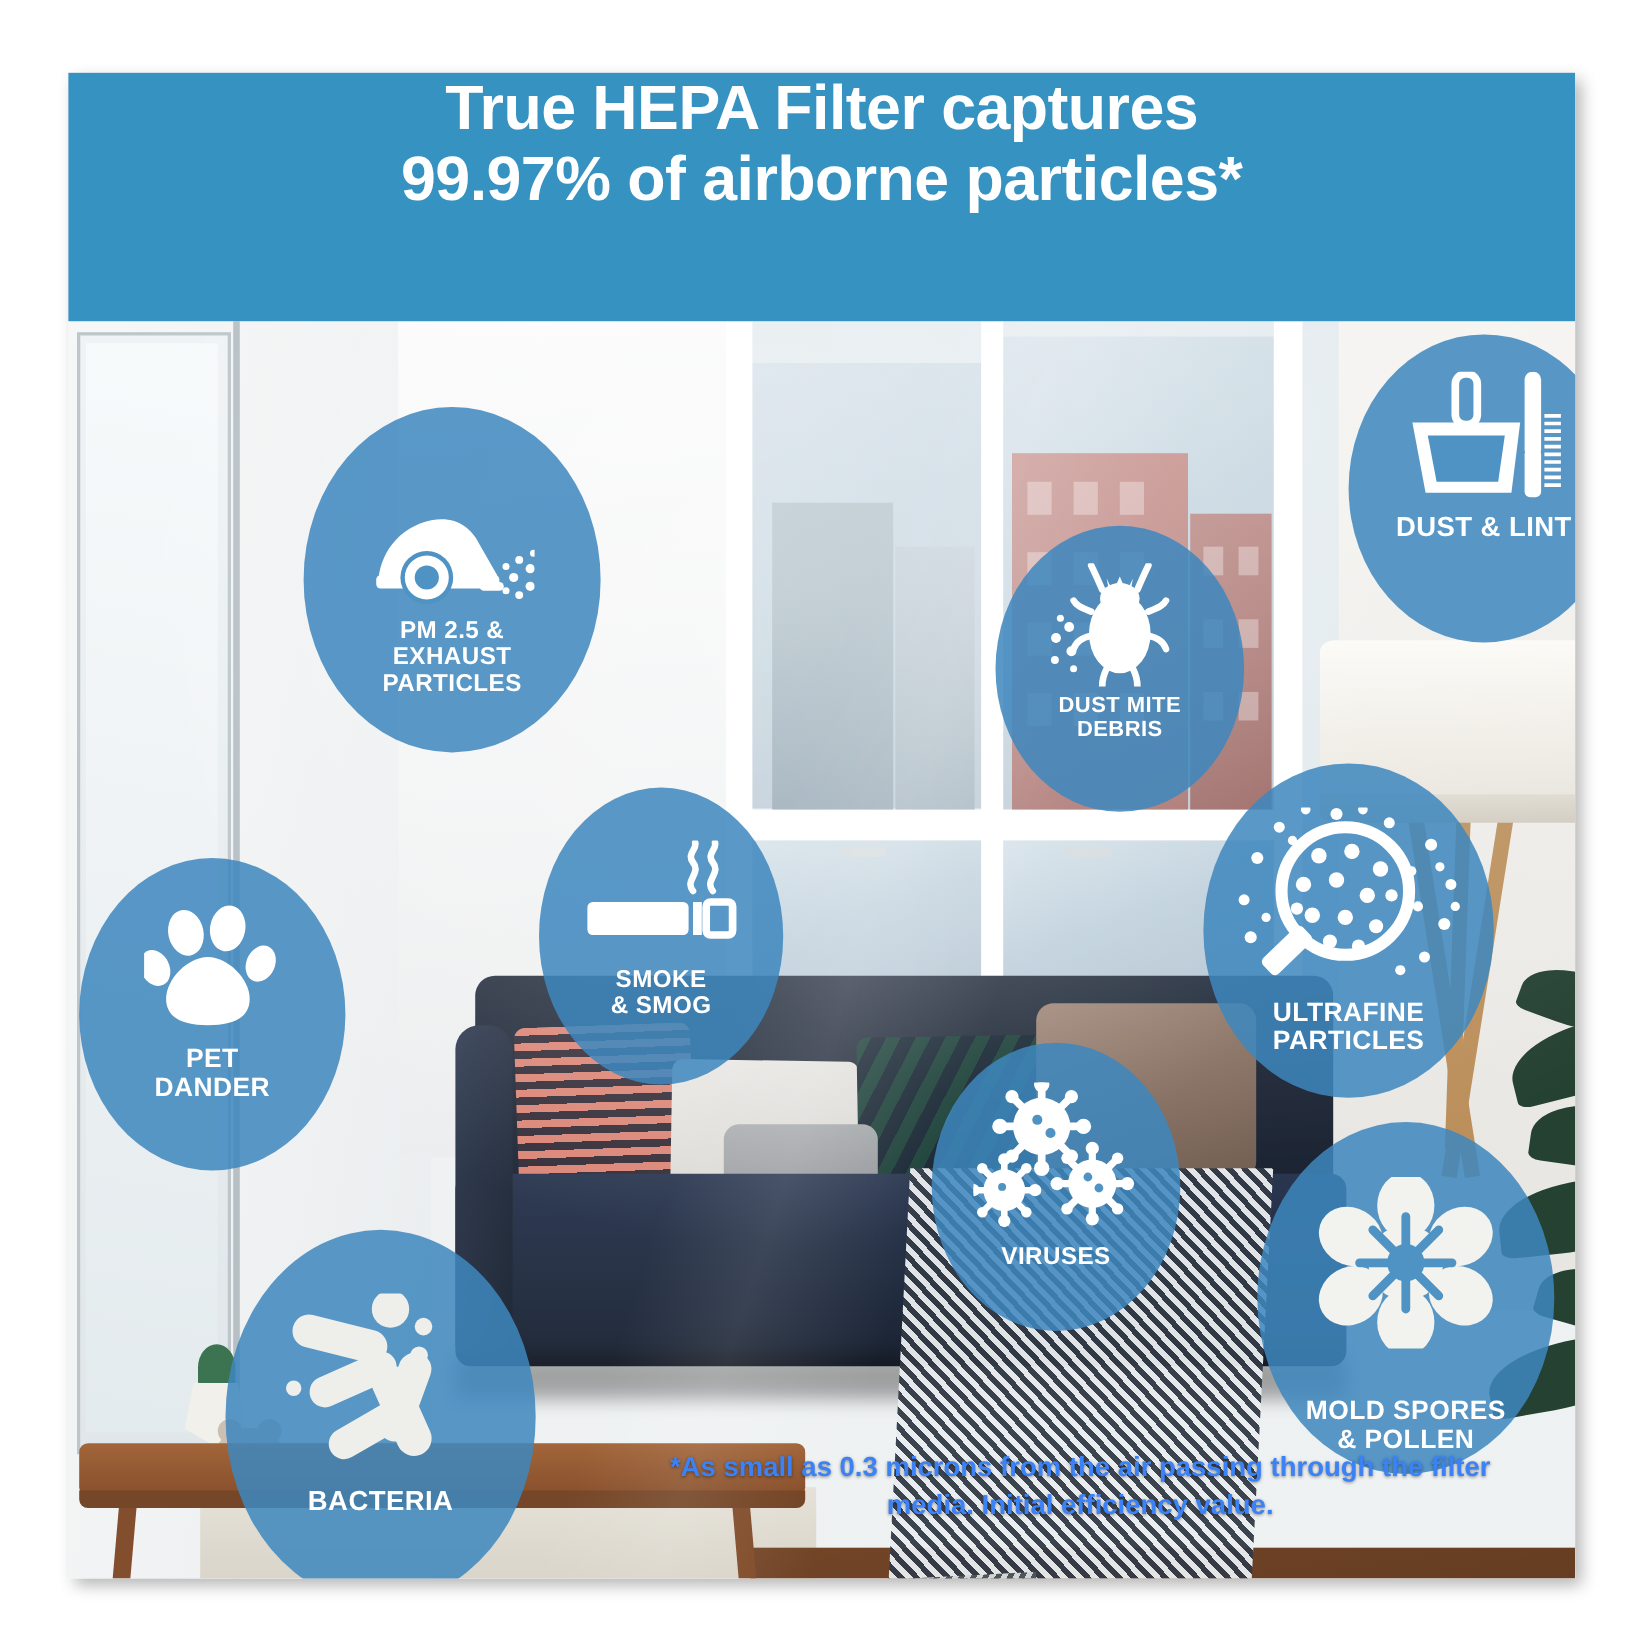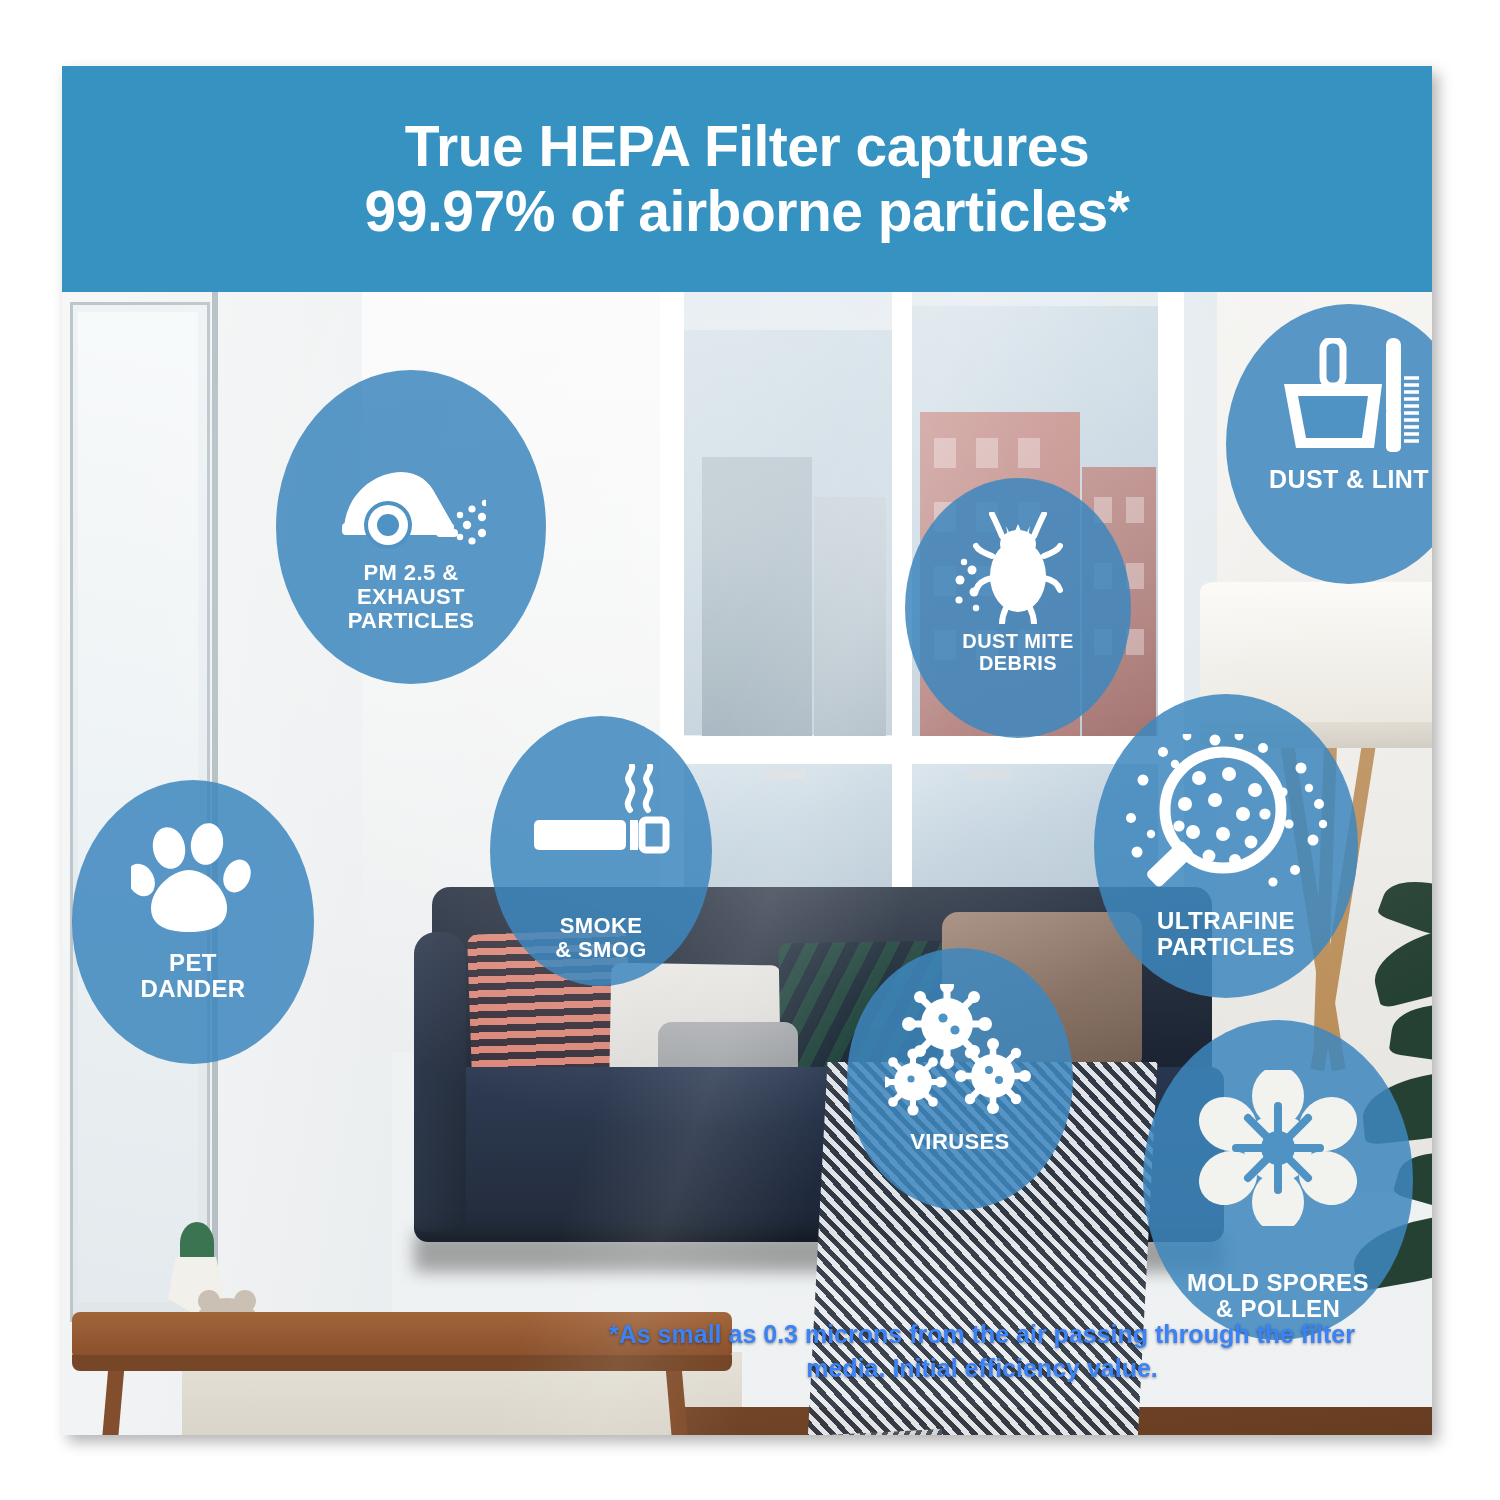--- a/index.html
+++ b/index.html
@@ -19,21 +19,21 @@
     overflow: hidden;
   }
 
   
   .banner {
     position: absolute;
     left: 0; top: 0;
     width: 100%; height: 226px;
     background: #3692c0;
     display: flex; flex-direction: column;
-    align-items: center; justify-content: center;
+    align-items: center; justify-content: flex-start;
     z-index: 40;
   }
   .banner-line {
     color: #ffffff;
     font-weight: bold;
     font-size: 57px;
     line-height: 1.14;
     letter-spacing: -0.5px;
     text-align: center;
     white-space: nowrap;
@@ -192,21 +192,21 @@
   
   #b-pm25      { left:214px;  top:292px;  width:270px;  height:270px; padding-top:44px;justify-content:center; }
   #b-pm25 .lbl { font-size:22px; margin-top:10px; }
 
   #b-dust      { left:1164px; top:226px;  width:246px;  height:246px; padding-top:34px; }
   #b-dust .lbl { font-size:25px; margin-top:10px; }
 
   #b-mite      { left:843px;  top:400px;  width:226px;  height:226px; padding-top:34px; }
   #b-mite .lbl { font-size:20px; margin-top:6px; }
 
-  #b-smoke     { left:428px;  top:638px;  width:222px;  height:222px; padding-top:48px;gap:36px; }
+  #b-smoke     { left:428px;  top:638px;  width:222px;  height:222px; padding-top:48px; }
   #b-smoke .lbl{ font-size:22px; margin-top:18px; }
 
   #b-ultra     { left:1032px; top:616px;  width:264px;  height:264px; padding-top:40px; }
   #b-ultra .lbl{ font-size:24px; margin-top:6px; }
 
   #b-pet       { left:10px;   top:702px;  width:242px;  height:242px; padding-top:42px; }
   #b-pet .lbl  { font-size:24px; margin-top:12px; }
 
   #b-virus     { left:785px;  top:870px;  width:226px;  height:226px; padding-top:36px; }
   #b-virus .lbl{ font-size:22px; margin-top:10px; }
@@ -604,16 +604,34 @@
           <line x1="80" y1="78" x2="110" y2="48"></line>
           <line x1="80" y1="78" x2="50" y2="108"></line>
         </g>
         <circle cx="80" cy="78" r="17" fill="#4e93c4"></circle>
       </svg>
     </div>
     <div class="lbl">MOLD SPORES
 &amp; POLLEN</div>
   </div>
 
+  <div class="badge" id="b-bact">
+    <div class="ico">
+      <svg width="178" height="156" viewBox="0 0 178 156">
+        <g fill="#eeeeea">
+          <rect x="8" y="26" width="88" height="30" rx="15" transform="rotate(14 52 41)"></rect>
+          <rect x="22" y="64" width="84" height="28" rx="14" transform="rotate(-24 64 78)"></rect>
+          <rect x="38" y="108" width="86" height="28" rx="14" transform="rotate(-30 81 122)"></rect>
+          <rect x="92" y="62" width="32" height="88" rx="16" transform="rotate(-24 108 106)"></rect>
+          <rect x="96" y="52" width="30" height="84" rx="15" transform="rotate(20 111 94)"></rect>
+          <circle cx="98" cy="14" r="17"></circle>
+          <circle cx="128" cy="30" r="8"></circle>
+          <circle cx="124" cy="56" r="8"></circle>
+          <circle cx="10" cy="86" r="7"></circle>
+        </g>
+      </svg>
+    </div>
+    <div class="lbl">BACTERIA</div>
+  </div>
 
   <div class="footnote">*As small as 0.3 microns from the air passing through the filter media. Initial efficiency value.</div>
 
 </div>
 
 </body></html>

